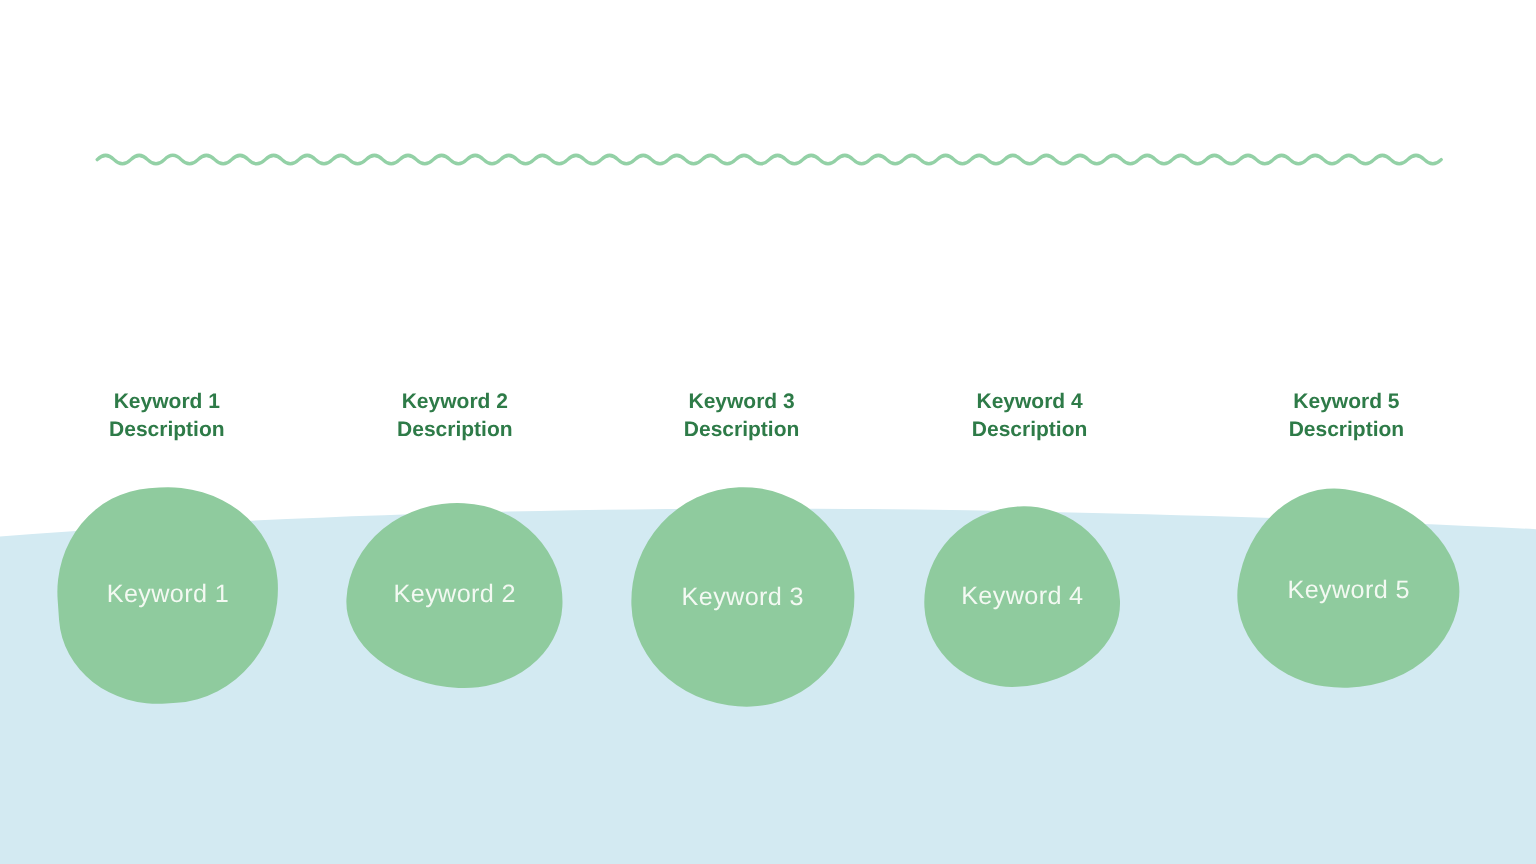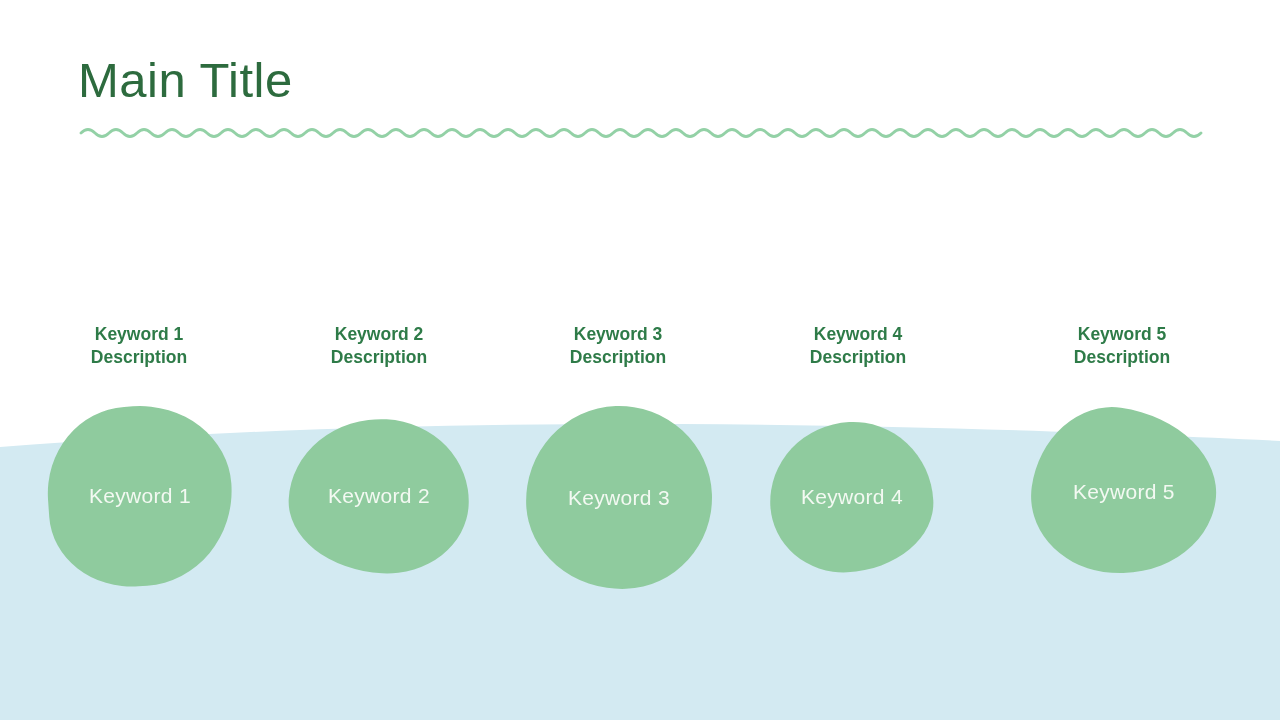--- a/index.html
+++ b/index.html
@@ -82,21 +82,20 @@
 </style>
 </head>
 <body>
 
 <div class="slide">
 
   <svg class="bg-wave" viewBox="0 0 1280 300" preserveAspectRatio="none" aria-hidden="true">
     <path d="M0 27 C 250 8, 480 3, 680 4 C 900 5, 1120 13, 1280 21 L 1280 300 L 0 300 Z" fill="#d3eaf2"></path>
   </svg>
 
-  <div class="main-title">Main Title</div>
 
   <svg class="wavy-divider" viewBox="0 0 1126 16" aria-hidden="true">
     <path fill="none" stroke="#93d1a6" stroke-width="2.8" stroke-linecap="round" d="M3 8 q7 -7 14 0 q7 7 14 0 q7 -7 14 0 q7 7 14 0 q7 -7 14 0 q7 7 14 0 q7 -7 14 0 q7 7 14 0 q7 -7 14 0 q7 7 14 0 q7 -7 14 0 q7 7 14 0 q7 -7 14 0 q7 7 14 0 q7 -7 14 0 q7 7 14 0 q7 -7 14 0 q7 7 14 0 q7 -7 14 0 q7 7 14 0 q7 -7 14 0 q7 7 14 0 q7 -7 14 0 q7 7 14 0 q7 -7 14 0 q7 7 14 0 q7 -7 14 0 q7 7 14 0 q7 -7 14 0 q7 7 14 0 q7 -7 14 0 q7 7 14 0 q7 -7 14 0 q7 7 14 0 q7 -7 14 0 q7 7 14 0 q7 -7 14 0 q7 7 14 0 q7 -7 14 0 q7 7 14 0 q7 -7 14 0 q7 7 14 0 q7 -7 14 0 q7 7 14 0 q7 -7 14 0 q7 7 14 0 q7 -7 14 0 q7 7 14 0 q7 -7 14 0 q7 7 14 0 q7 -7 14 0 q7 7 14 0 q7 -7 14 0 q7 7 14 0 q7 -7 14 0 q7 7 14 0 q7 -7 14 0 q7 7 14 0 q7 -7 14 0 q7 7 14 0 q7 -7 14 0 q7 7 14 0 q7 -7 14 0 q7 7 14 0 q7 -7 14 0 q7 7 14 0 q7 -7 14 0 q7 7 14 0 q7 -7 14 0 q7 7 14 0 q7 -7 14 0 q7 7 14 0 q7 -7 14 0 q7 7 14 0 q7 -7 14 0 q7 7 14 0 q7 -7 14 0 q7 7 14 0 q7 -7 14 0 q7 7 14 0"></path>
   </svg>
 
   <div class="col-caption cap-1">
     <div>Keyword 1</div>
     <div>Description</div>
   </div>
   <div class="col-caption cap-2">

